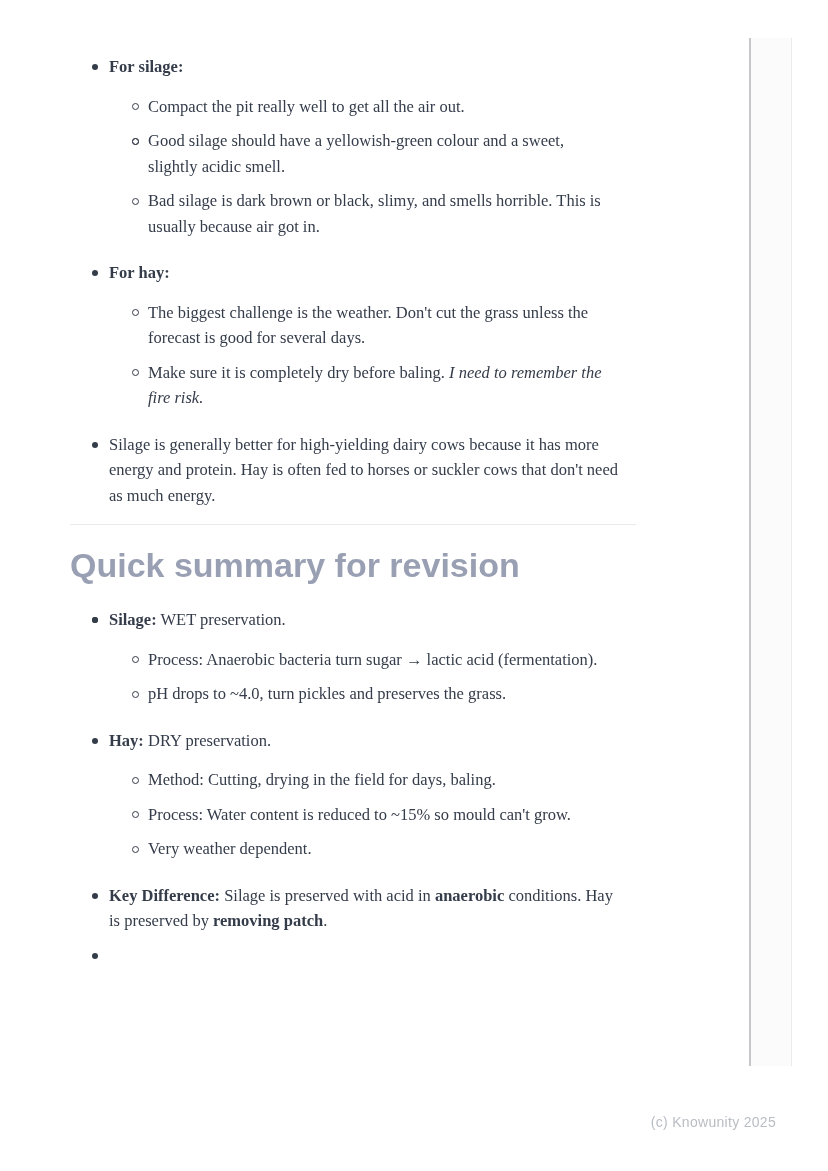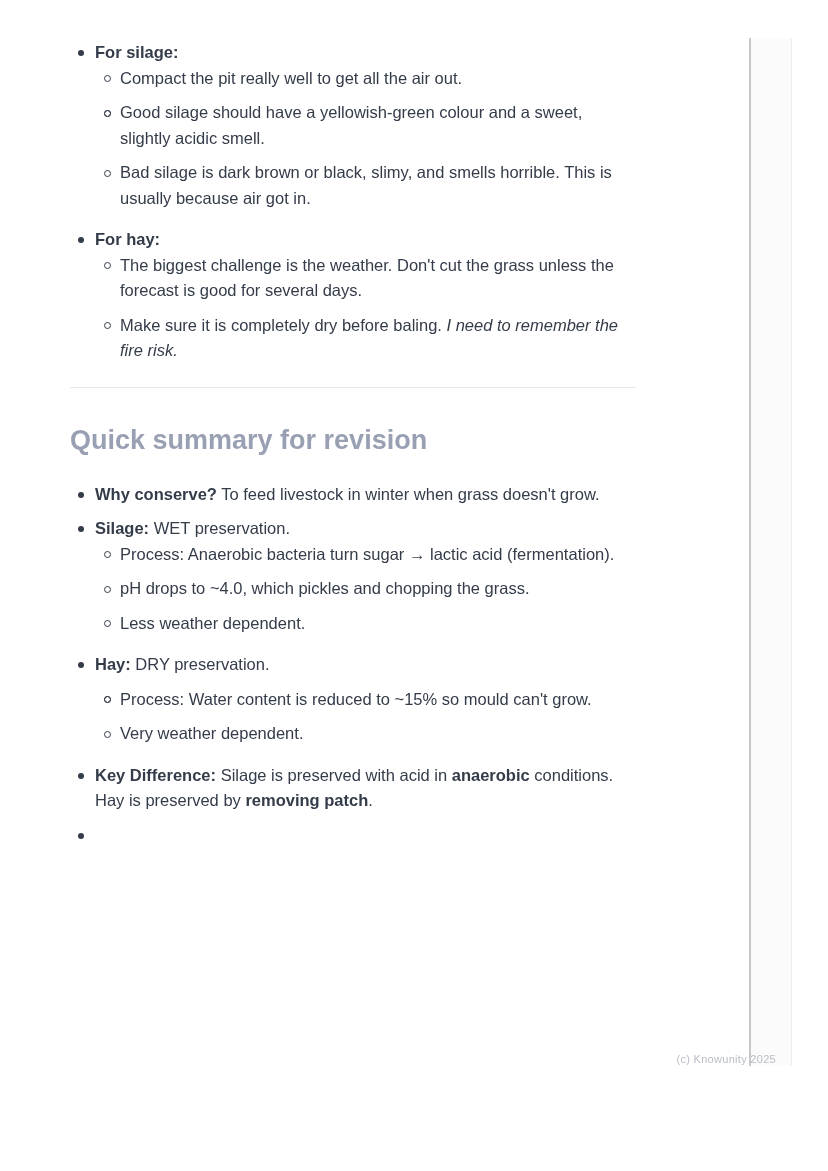--- a/index.html
+++ b/index.html
@@ -16,81 +16,81 @@
   body{
     width:828px;height:1171px;position:relative;overflow:hidden;
     background:var(--page-bg);
     font-family:"Liberation Sans","DejaVu Sans",sans-serif;
     color:var(--text);
   }
   .content{
     position:absolute;left:70px;top:40px;width:566px;
     font-size:16.5px;line-height:25.5px;
   }
-  ul{list-style:none;margin:0;padding:0;}
+  ul{list-style:none;margin:14px;padding:0;font-family:Liberation Serif, serif;}
   li{position:relative;padding-left:25px;}
   .l1 > li{margin-top:9px;}
   .l1 > li:first-child{margin-top:0;}
   .l2{padding-bottom:7px;}
   .l2 > li{margin-top:9px;}
   .l2 > li:first-child{margin-top:0;}
   .marker{position:absolute;display:block;}
   .m-dot{left:8px;top:10px;width:6px;height:6px;border-radius:50%;background:var(--text);}
   .m-circle{left:9px;top:9.5px;width:7px;height:7px;border-radius:50%;border:1.5px solid var(--text);background:transparent;}
   .seg{font-weight:400;}
   .seg-bold{font-weight:700;}
   .seg-italic{font-style:italic;}
   .divider{
     border:none;border-top:1px solid var(--divider);
     margin:16px 0 0 0;height:0;
   }
   .heading{
-    margin:37px 0 27px 0;
-    font-size:27px;line-height:30px;font-weight:700;
+    margin:25px 0 27px 0;
+    font-size:34px;line-height:30px;font-weight:700;
     color:var(--heading);
   }
   .page-edge{
     position:absolute;left:749px;top:38px;width:43px;height:1028px;
     background:var(--edge-fill);
     border-left:2px solid var(--edge-border);
     border-right:1px solid #ececee;
   }
   .footer{
-    position:absolute;top:1053px;right:52px;
-    font-size:11px;line-height:13px;color:var(--footer);
+    position:absolute;top:1116px;right:52px;
+    font-size:14px;line-height:13px;color:var(--footer);
     letter-spacing:0.3px;
   }
 </style>
 </head>
 <body>
 
 <div class="content">
   <ul id="list-top" class="l1">
       <li><span class="marker m-dot"></span><span class="txt"><span class="seg-bold">For silage:</span></span><ul class="l2">
           <li><span class="marker m-circle"></span><span class="txt"><span class="seg">Compact the pit really well to get all the air out.</span></span></li>
           <li><span class="marker m-circle"></span></li>
           <li><span class="marker m-circle"></span><span class="txt"><span class="seg">Good silage should have a yellowish-green colour and a sweet, slightly acidic smell.</span></span></li>
           <li><span class="marker m-circle"></span><span class="txt"><span class="seg">Bad silage is dark brown or black, slimy, and smells horrible. This is usually because air got in.</span></span></li>
         </ul></li>
       <li><span class="marker m-dot"></span><span class="txt"><span class="seg-bold">For hay:</span></span><ul class="l2">
           <li><span class="marker m-circle"></span><span class="txt"><span class="seg">The biggest challenge is the weather. Don't cut the grass unless the forecast is good for several days.</span></span></li>
           <li><span class="marker m-circle"></span><span class="txt"><span class="seg">Make sure it is completely dry before baling. </span><span class="seg-italic">I need to remember the fire risk.</span></span></li>
         </ul></li>
+      <li><span class="marker m-dot"></span><span class="txt"><span class="seg">Silage is generally better for high-yielding dairy cows because it has more energy and protein. Hay is often fed to horses or suckler cows that don't need as much energy.</span></span></li>
     </ul>
   <hr class="divider">
   <h2 class="heading">Quick summary for revision</h2>
   <ul id="list-summary" class="l1">
-      <li><span class="marker m-dot"></span><span class="txt"><span class="seg-bold">Why conserve?</span><span class="seg"> To feed livestock in winter when grass doesn't grow.</span></span></li>
+      <li><span class="marker m-dot"></span></li>
       <li><span class="marker m-dot"></span><span class="txt"><span class="seg-bold">Silage:</span><span class="seg"> WET preservation.</span></span><ul class="l2">
           <li><span class="marker m-circle"></span><span class="txt"><span class="seg">Process: Anaerobic bacteria turn sugar → lactic acid (fermentation).</span></span></li>
-          <li><span class="marker m-circle"></span><span class="txt"><span class="seg">pH drops to ~4.0, which pickles and chopping the grass.</span></span></li>
-          <li><span class="marker m-circle"></span><span class="txt"><span class="seg">Less weather dependent.</span></span></li>
+          <li><span class="marker m-circle"></span><span class="txt"><span class="seg">pH drops to ~4.0, turn pickles and preserves the grass.</span></span></li>
         </ul></li>
       <li><span class="marker m-dot"></span><span class="txt"><span class="seg-bold">Hay:</span><span class="seg"> DRY preservation.</span></span><ul class="l2">
-          <li><span class="marker m-circle"></span></li>
+          <li><span class="marker m-circle"></span><span class="txt"><span class="seg">Method: Cutting, drying in the field for days, baling.</span></span></li>
           <li><span class="marker m-circle"></span><span class="txt"><span class="seg">Process: Water content is reduced to ~15% so mould can't grow.</span></span></li>
           <li><span class="marker m-circle"></span><span class="txt"><span class="seg">Very weather dependent.</span></span></li>
         </ul></li>
       <li><span class="marker m-dot"></span><span class="txt"><span class="seg-bold">Key Difference:</span><span class="seg"> Silage is preserved with acid in </span><span class="seg-bold">anaerobic</span><span class="seg"> conditions. Hay is preserved by </span><span class="seg-bold">removing patch</span><span class="seg">.</span></span></li>
       <li><span class="marker m-dot"></span></li>
     </ul>
 </div>
 
 <div class="page-edge"></div>
 

